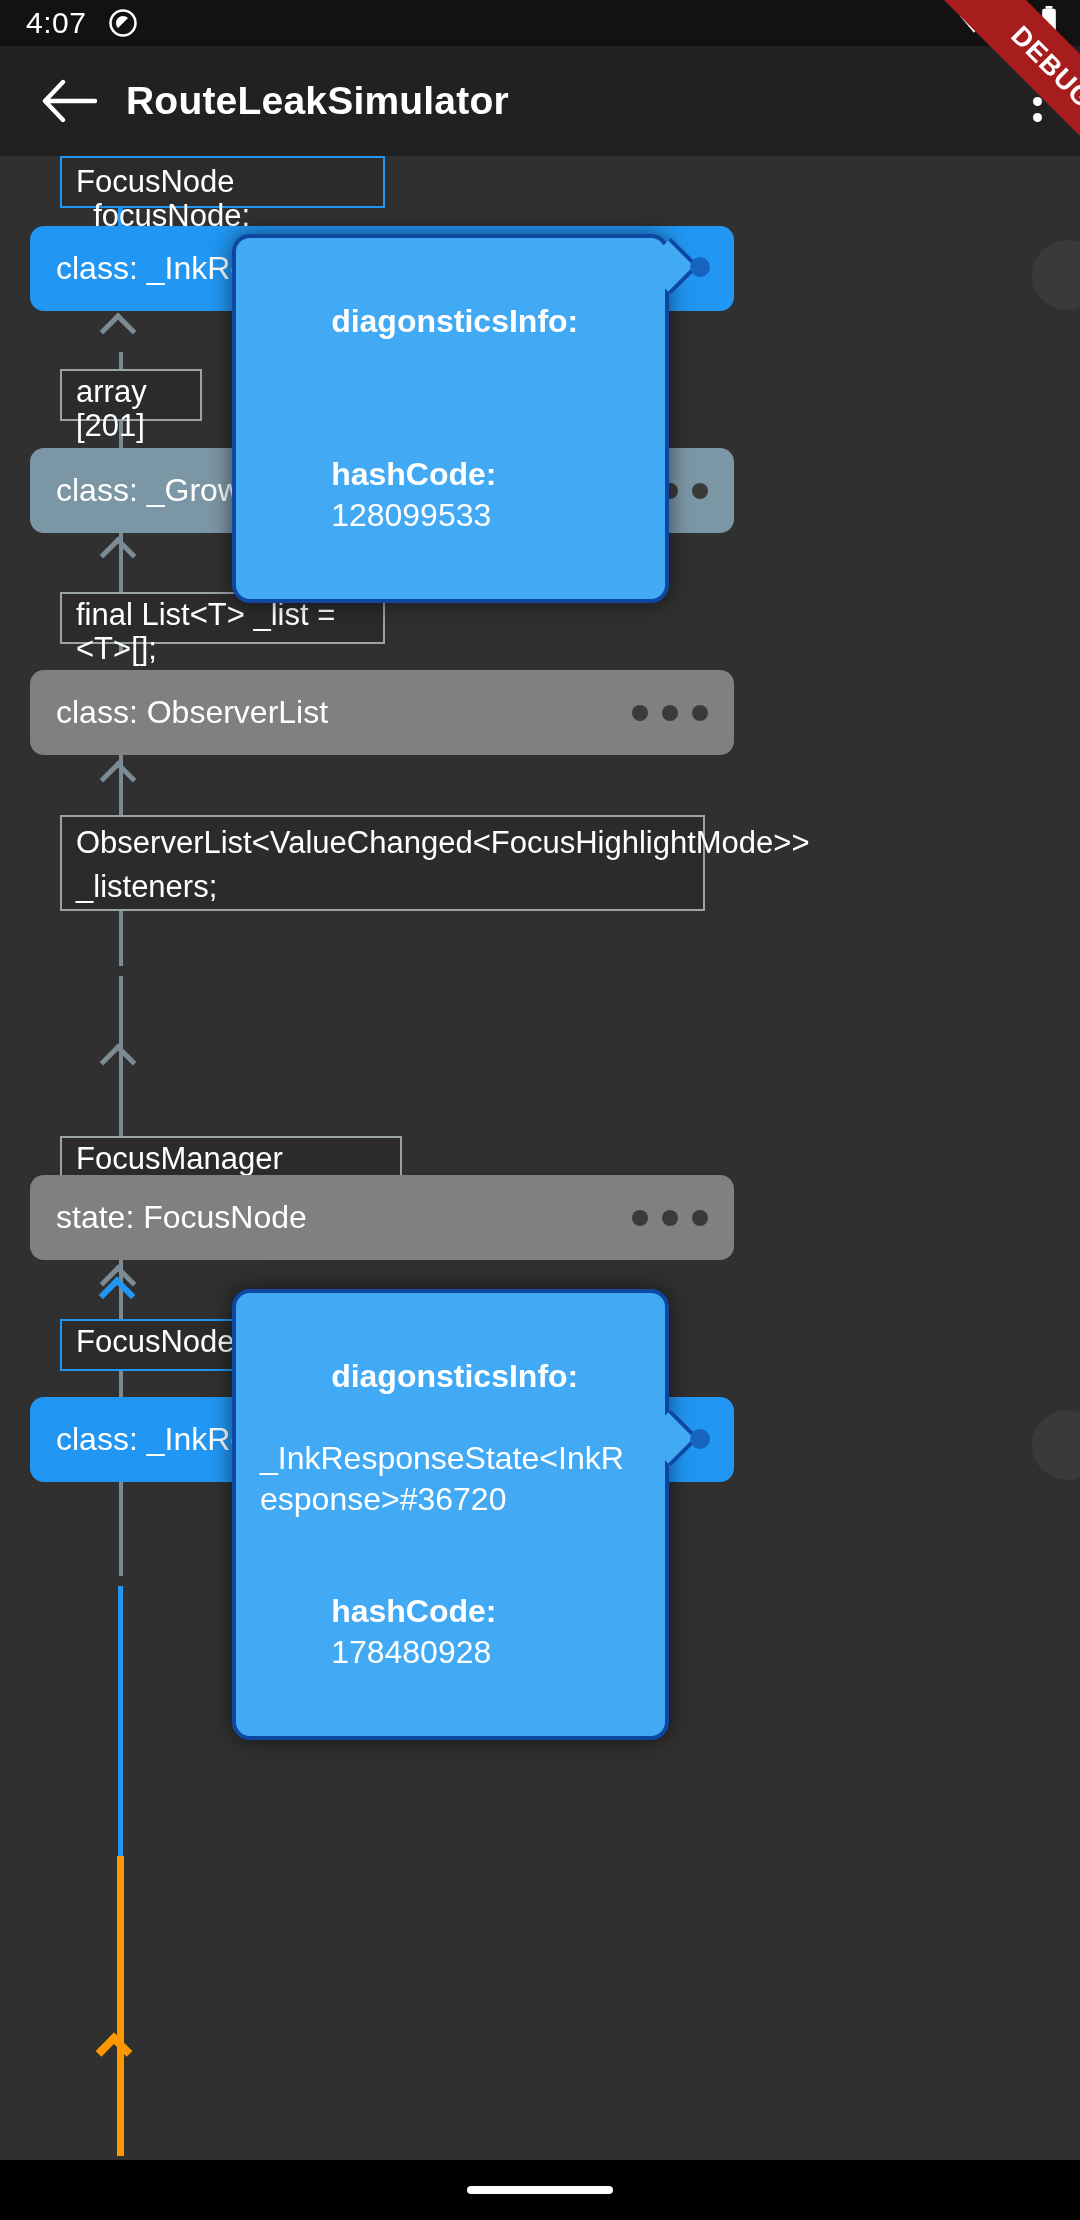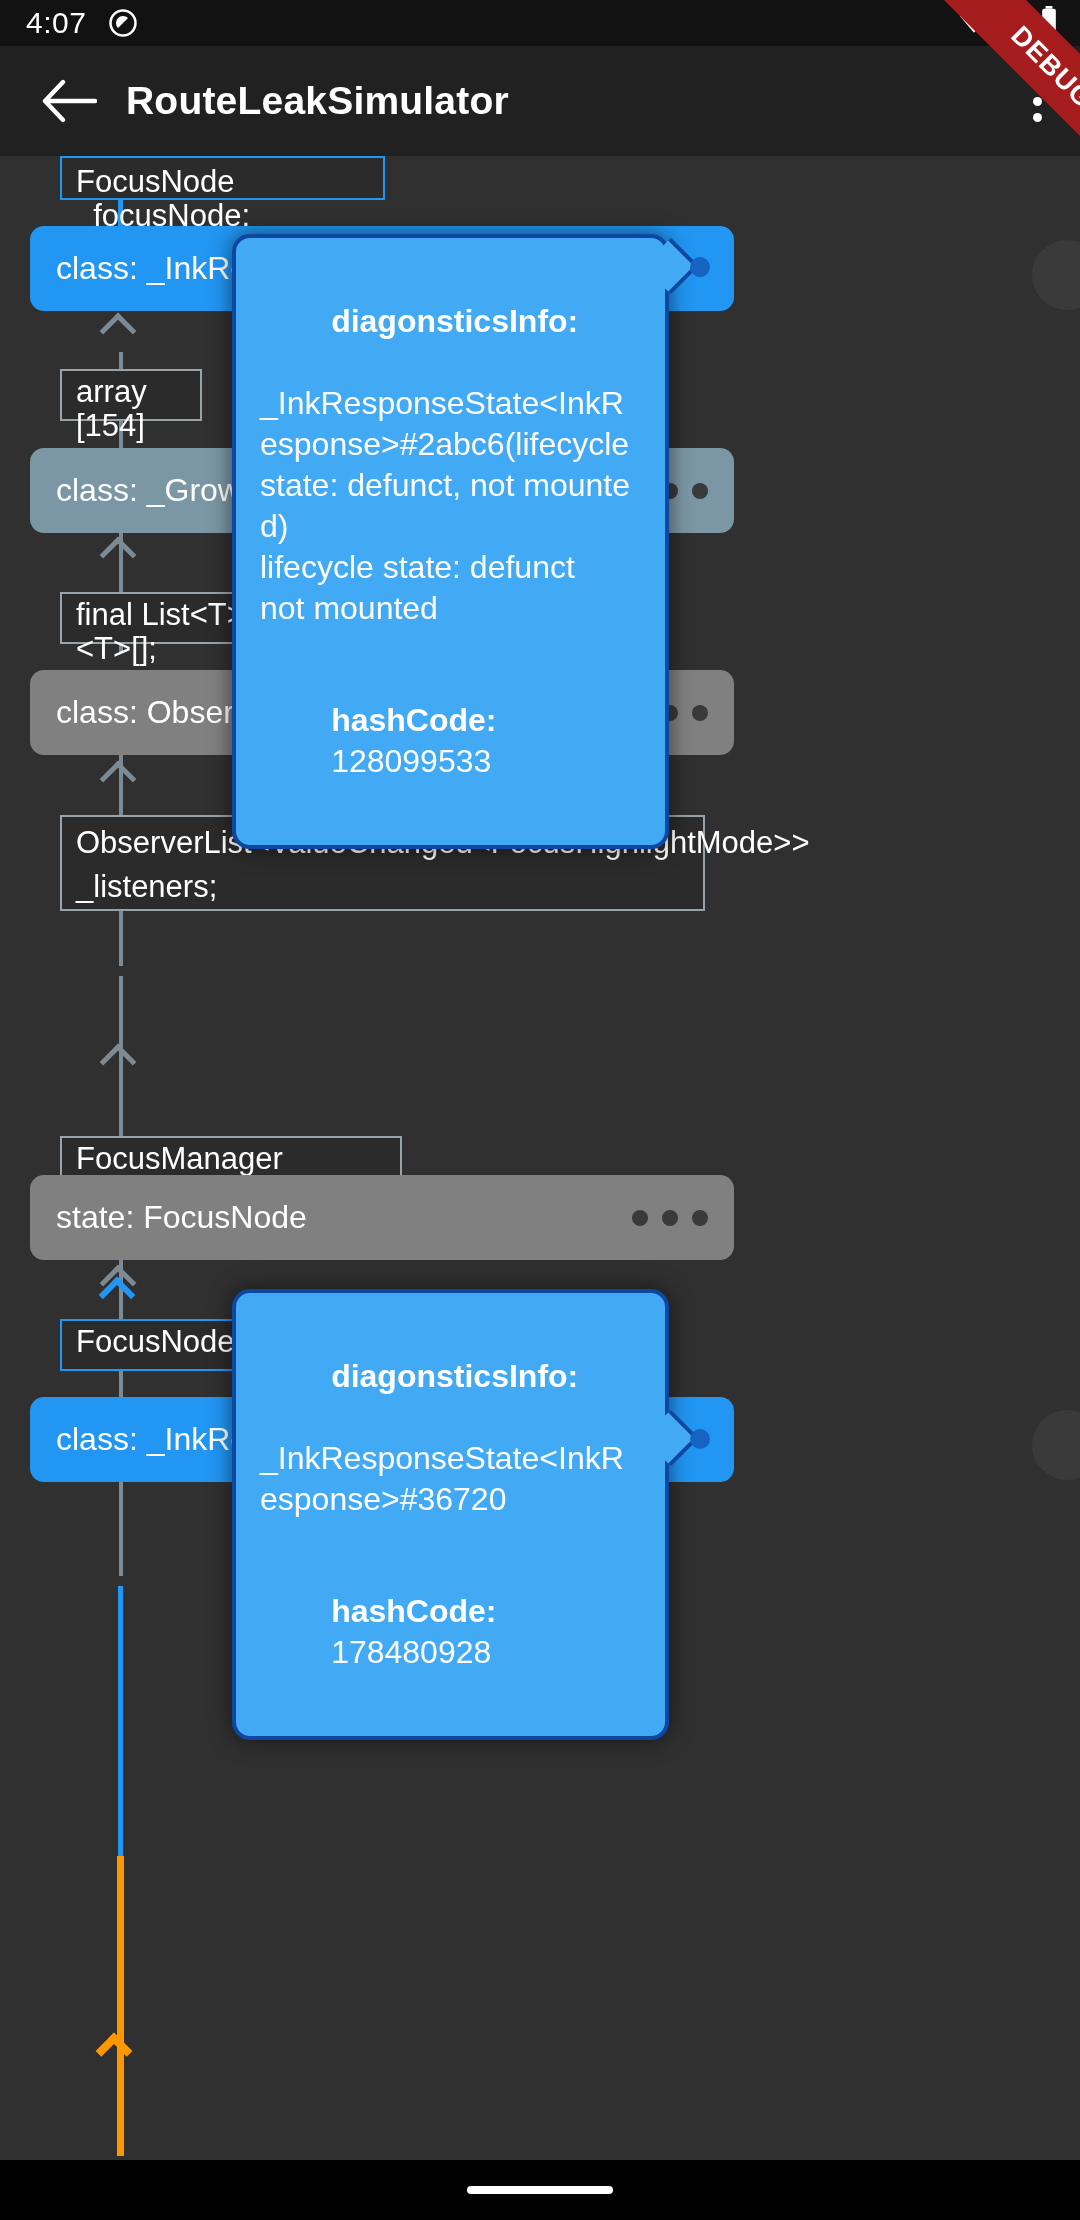--- a/index.html
+++ b/index.html
@@ -192,34 +192,34 @@
     <div class="edge" style="left:119px; top:1120px; height:300px;"></div>
     <div class="arrowhead" style="left:105px; top:893px;"></div>
 
     <div class="edge blue" style="left:118px; top:1430px; height:280px;"></div>
     <div class="arrowhead" style="left:105px; top:1114px;"></div>
     <div class="arrowhead blue" style="left:104px; top:1126px;"></div>
 
     <div class="edge orange" style="left:117px; top:1700px; height:300px;"></div>
     <div class="arrowhead orange" style="left:101px; top:1882px;"></div>
 
-    <div class="field blue-border" style="left:60px; top:0px; width:325px; height:44px; line-height:34px; font-size:31px; ">FocusNode _focusNode;</div>
+    <div class="field blue-border" style="left:60px; top:0px; width:325px; height:52px; line-height:34px; font-size:31px; ">FocusNode _focusNode;</div>
 
     <div class="node blue" style="left:30px; top:70px; width:704px; height:85px;">
       <span class="label">class: _InkResp</span>
       <span class="dots">
           <i></i>
           <i></i>
           <i></i>
         </span>
     </div>
 
     <div class="edge-circle" style="left:1032px; top:84px; width:70px; height:70px;"></div>
 
-    <div class="field" style="left:60px; top:213px; width:142px; height:52px; line-height:34px; padding-top:4px;">array [154]</div>
+    <div class="field" style="left:60px; top:213px; width:142px; height:52px; line-height:34px; padding-top:4px;">array [201]</div>
 
     <div class="node grey-blue" style="left:30px; top:292px; width:704px; height:85px;">
       <span class="label">class: _Growab</span>
       <span class="dots">
           <i></i>
           <i></i>
           <i></i>
         </span>
     </div>
 
@@ -260,23 +260,20 @@
     </div>
 
     <div class="edge-circle" style="left:1032px; top:1254px; width:70px; height:70px;"></div>
 
     <div class="tip-arrow" style="left:651px; top:90px;"></div>
     <div class="tip-dot" style="left:690px; top:101px;"></div>
     <div class="tooltip" style="left:232px; top:78px; width:437px;">
       <div class="row">
         <b>diagonsticsInfo:</b>
       </div>
-      <div class="row">_InkResponseState&lt;InkResponse&gt;#2abc6(lifecycle state: defunct, not mounted)
-lifecycle state: defunct
-not mounted</div>
       <div class="spacer"></div>
       <div class="row">
         <b>hashCode:</b> 
         <span>128099533</span>
       </div>
     </div>
 
     <div class="tip-arrow" style="left:651px; top:1262px;"></div>
     <div class="tip-dot" style="left:690px; top:1273px;"></div>
     <div class="tooltip" style="left:232px; top:1133px; width:437px;">

